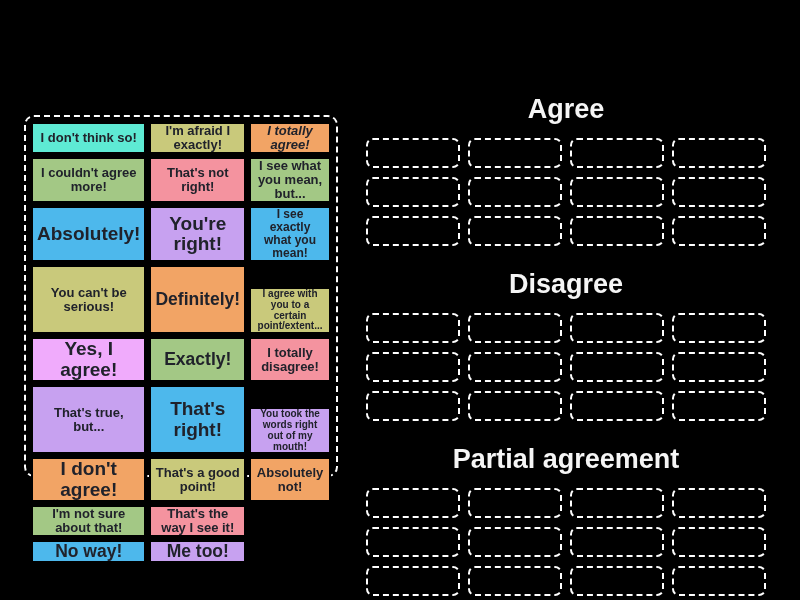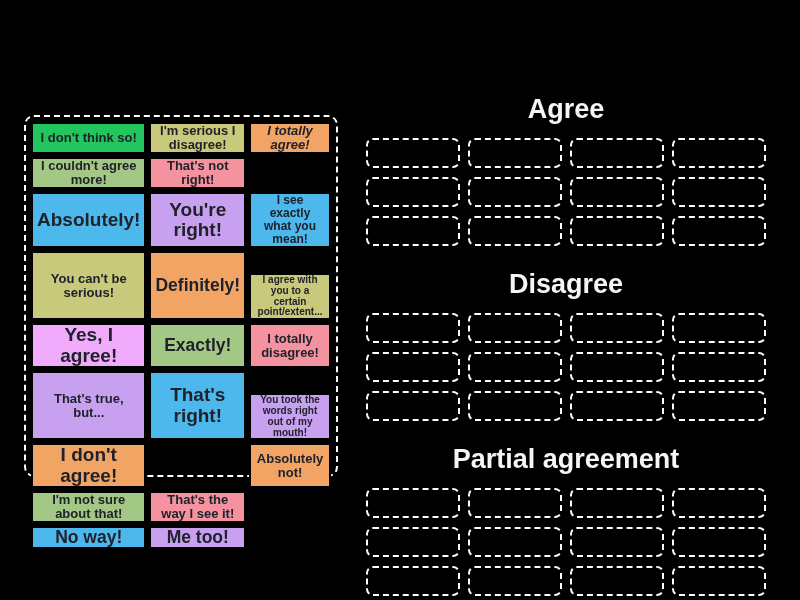--- a/index.html
+++ b/index.html
@@ -73,35 +73,38 @@
   }
   .slot{
     border:2px dashed var(--dash);
     border-radius:7px;
   }
 </style>
 </head>
 <body>
 
 <div class="tray">
-    <div class="card size-md" style="background: #22c55e; grid-area: 1 / 1; text-align: center;">
+    <div class="card size-md" style="background: #5eead4; grid-area: 1 / 1; text-align: center;">
       <span>I don't think so!</span>
     </div>
     <div class="card size-md" style="background: rgb(201, 201, 123); grid-area: 1 / 2;">
-      <span>I'm serious I disagree!</span>
+      <span>I'm afraid I exactly!</span>
     </div>
     <div class="card size-md" style="background: rgb(242, 164, 101); grid-area: 1 / 3; font-style: italic;">
       <span>I totally agree!</span>
     </div>
     <div class="card size-md" style="background: rgb(163, 200, 133); grid-area: 2 / 1;">
       <span>I couldn't agree more!</span>
     </div>
     <div class="card size-md" style="background: rgb(244, 147, 159); grid-area: 2 / 2;">
       <span>That's not right!</span>
     </div>
+    <div class="card size-md" style="background: rgb(163, 200, 133); grid-area: 2 / 3;">
+      <span>I see what you mean, but...</span>
+    </div>
     <div class="card size-lg" style="background: rgb(77, 184, 236); grid-area: 3 / 1;">
       <span>Absolutely!</span>
     </div>
     <div class="card size-lg" style="background: rgb(199, 161, 240); grid-area: 3 / 2;">
       <span>You're right!</span>
     </div>
     <div class="card size-sm" style="background: rgb(77, 184, 236); grid-area: 3 / 3;">
       <span>I see exactly what you mean!</span>
     </div>
     <div class="card size-md" style="background: rgb(201, 201, 123); grid-area: 4 / 1;">
@@ -126,20 +129,23 @@
       <span>That's true, but...</span>
     </div>
     <div class="card size-lg" style="background: rgb(77, 184, 236); grid-area: 6 / 2;">
       <span>That's right!</span>
     </div>
     <div class="card size-xs" style="background: rgb(199, 161, 240); grid-area: 6 / 3;">
       <span>You took the words right out of my mouth!</span>
     </div>
     <div class="card size-lg" style="background: rgb(242, 164, 101); grid-area: 7 / 1;">
       <span>I don't agree!</span>
+    </div>
+    <div class="card size-md" style="background: rgb(201, 201, 123); grid-area: 7 / 2;">
+      <span>That's a good point!</span>
     </div>
     <div class="card size-md" style="background: rgb(242, 164, 101); grid-area: 7 / 3;">
       <span>Absolutely not!</span>
     </div>
     <div class="card size-md" style="background: rgb(163, 200, 133); grid-area: 8 / 1;">
       <span>I'm not sure about that!</span>
     </div>
     <div class="card size-md" style="background: rgb(244, 147, 159); grid-area: 8 / 2;">
       <span>That's the way I see it!</span>
     </div>

